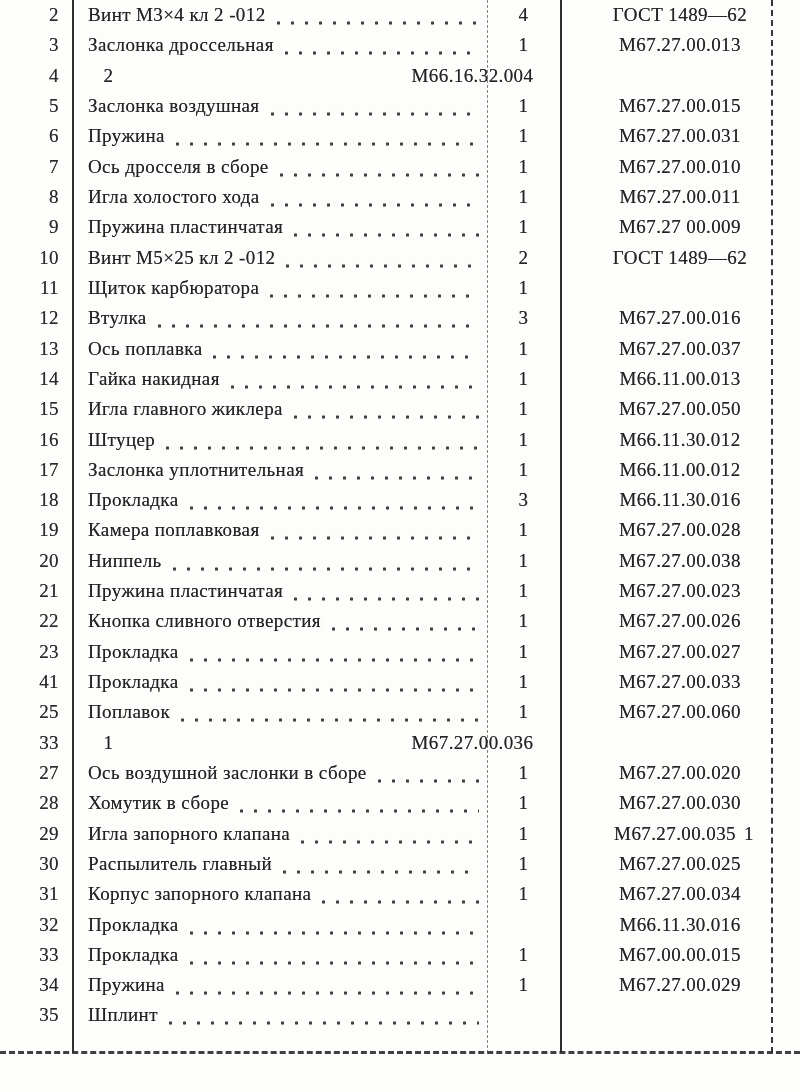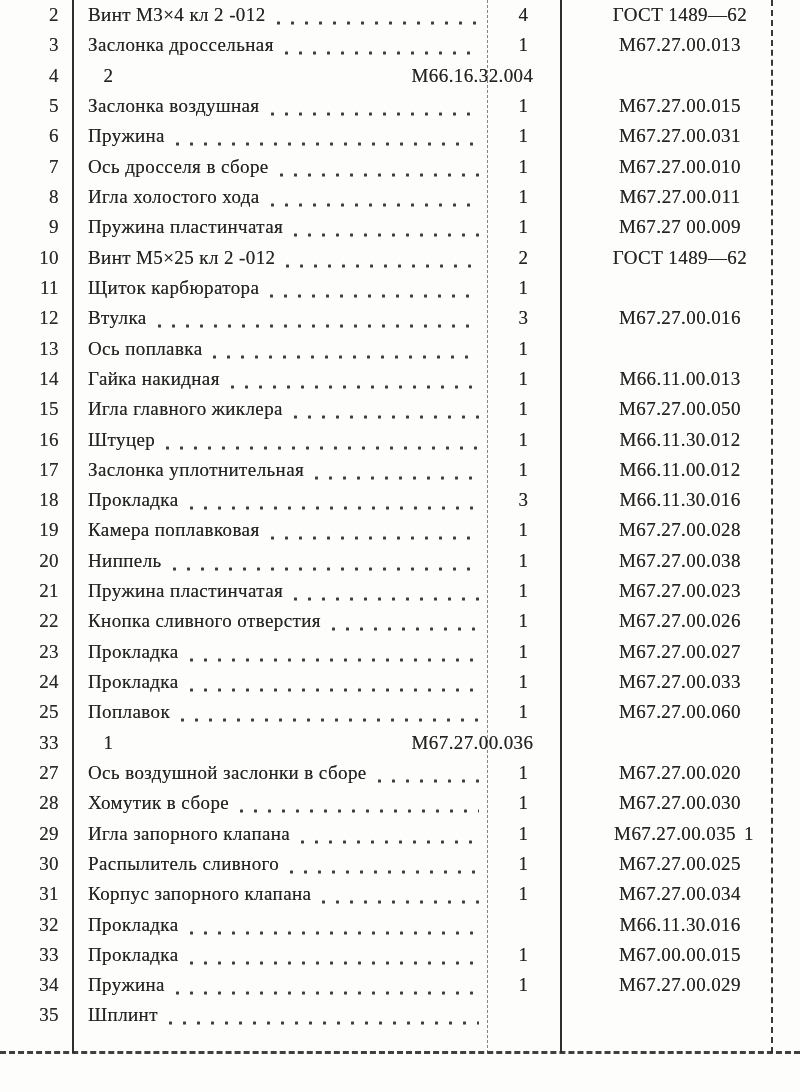--- a/index.html
+++ b/index.html
@@ -204,20 +204,24 @@
     </div>
   </div>
 
   <div class="row">
     <div class="cell c-num">13</div>
     <div class="cell c-name">
       <span class="name-text">Ось поплавка</span>
       <span class="leader"></span>
     </div>
     <div class="cell c-qty">1</div>
+    <div class="cell c-code">
+      <span class="code-text">М67.27.00.037</span>
+      <span class="extra"></span>
+    </div>
   </div>
 
   <div class="row">
     <div class="cell c-num">14</div>
     <div class="cell c-name">
       <span class="name-text">Гайка накидная</span>
       <span class="leader"></span>
     </div>
     <div class="cell c-qty">1</div>
     <div class="cell c-code">
@@ -337,21 +341,21 @@
       <span class="leader"></span>
     </div>
     <div class="cell c-qty">1</div>
     <div class="cell c-code">
       <span class="code-text">М67.27.00.027</span>
       <span class="extra"></span>
     </div>
   </div>
 
   <div class="row">
-    <div class="cell c-num">24</div>
+    <div class="cell c-num">41</div>
     <div class="cell c-name">
       <span class="name-text">Прокладка</span>
       <span class="leader"></span>
     </div>
     <div class="cell c-qty">1</div>
     <div class="cell c-code">
       <span class="code-text">М67.27.00.033</span>
       <span class="extra"></span>
     </div>
   </div>
@@ -413,21 +417,21 @@
     <div class="cell c-qty">1</div>
     <div class="cell c-code">
       <span class="code-text">М67.27.00.035</span>
       <span class="extra">1</span>
     </div>
   </div>
 
   <div class="row">
     <div class="cell c-num">30</div>
     <div class="cell c-name">
-      <span class="name-text">Распылитель сливного</span>
+      <span class="name-text">Распылитель главный</span>
       <span class="leader"></span>
     </div>
     <div class="cell c-qty">1</div>
     <div class="cell c-code">
       <span class="code-text">М67.27.00.025</span>
       <span class="extra"></span>
     </div>
   </div>
 
   <div class="row">

